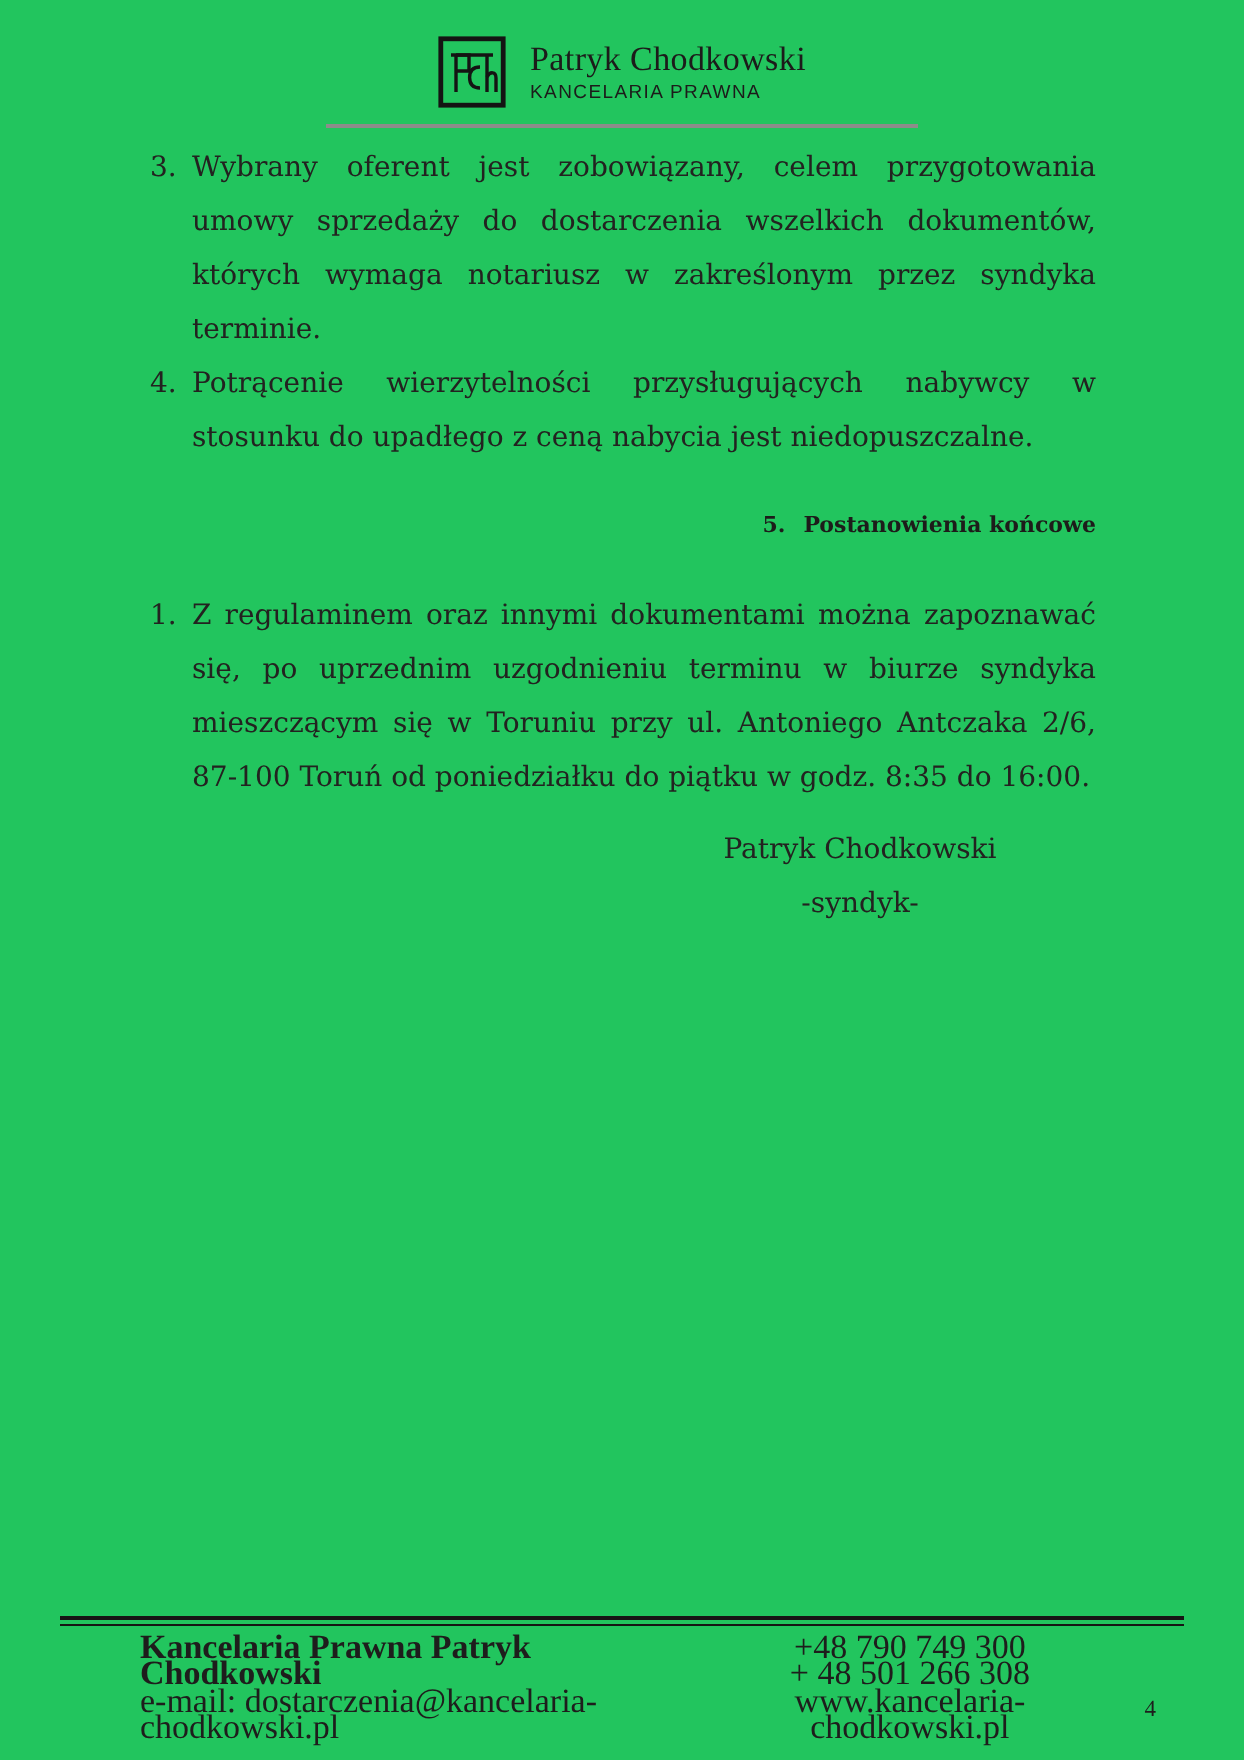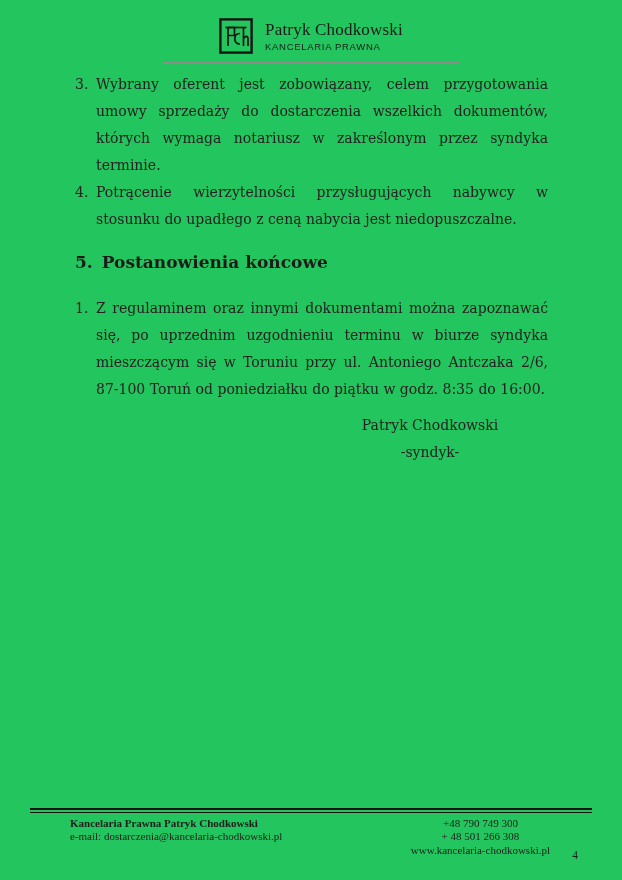--- a/index.html
+++ b/index.html
@@ -58,23 +58,23 @@
     width: 473px;
     font-size: 14px;
     line-height: 27px;
     color: #232220;
   }
   .list-item { display: flex; }
   .li-num { flex: none; width: 21px; }
   .li-text { flex: 1; text-align: justify; }
   .section-heading {
     margin: 16px 0 0 0;
-    text-align: left;
+    text-align: right;
     font-weight: bold;
-    font-size: 17px;
+    font-size: 11px;
     line-height: 27px;
     color: #1d1c1a;
   }
   .heading-num { margin-right: 9px; }
   .list-b { margin-top: 19px; }
   .signature {
     margin-top: 9px;
     margin-left: 255px;
     width: 200px;
     text-align: center;
@@ -93,21 +93,21 @@
     border-bottom: 1px solid #161514;
   }
   .footer {
     position: absolute;
     top: 817px;
     left: 70px;
     width: 480px;
     display: flex;
     justify-content: space-between;
     font-family: "Liberation Serif", serif;
-    font-size: 11px;
+    font-size: 17px;
     line-height: 13.4px;
     color: #1e1d1c;
   }
   .f-right { text-align: center; }
   .f-bold { font-weight: bold; }
   .page-number {
     position: absolute;
     top: 849px;
     right: 44px;
     font-family: "Liberation Serif", serif;

